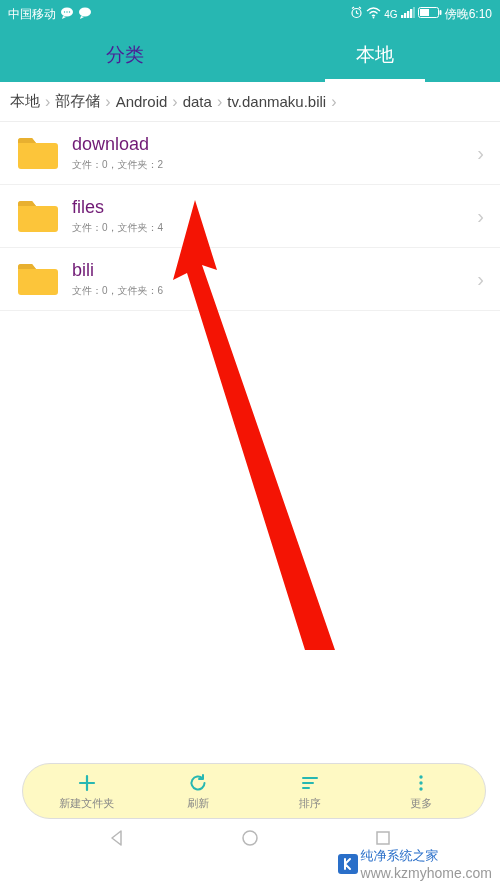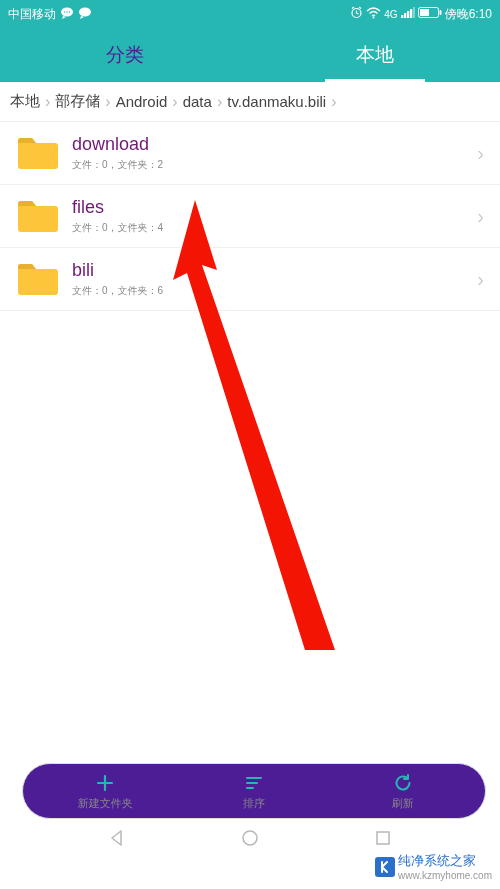--- a/index.html
+++ b/index.html
@@ -81,21 +81,21 @@
     .file-info { flex: 1; }
     .file-name { font-size: 18px; color: #701a75; margin-bottom: 3px; }
     .file-meta { font-size: 10px; color: #888; }
     .chevron-right { color: #ccc; font-size: 20px; width: 12px; text-align: right; }
     .bottom-bar {
       position: absolute;
       bottom: 70px;
       left: 22px;
       right: 14px;
       height: 56px;
-      background: #4c1d95;
+      background: #fef9c3;
       border: 1px solid #ddd;
       border-radius: 28px;
       display: flex;
       align-items: center;
       padding: 0 8px;
     }
     .bottom-item {
       flex: 1;
       display: flex;
       flex-direction: column;
@@ -274,33 +274,43 @@
     <span class="bottom-icon">
         <svg width="20" height="20" viewBox="0 0 20 20">
           <path d="M10 3 V17 M3 10 H17" stroke="#27b7b2" stroke-width="2.2" stroke-linecap="round"></path>
         </svg>
       </span>
     <span>新建文件夹</span>
   </div>
   <div class="bottom-item">
     <span class="bottom-icon">
         <svg width="20" height="20" viewBox="0 0 20 20">
-          <path d="M3 5 H17 M3 10 H13 M3 15 H9" stroke="#27b7b2" stroke-width="2" stroke-linecap="round"></path>
+          <path d="M 16.5 10 A 6.5 6.5 0 1 1 14.6 5.4" fill="none" stroke="#27b7b2" stroke-width="2" stroke-linecap="round"></path>
+          <path d="M15 2 L15 6 L11 6" fill="none" stroke="#27b7b2" stroke-width="2" stroke-linecap="round" stroke-linejoin="round"></path>
         </svg>
       </span>
-    <span>排序</span>
+    <span>刷新</span>
   </div>
   <div class="bottom-item">
     <span class="bottom-icon">
         <svg width="20" height="20" viewBox="0 0 20 20">
-          <path d="M 16.5 10 A 6.5 6.5 0 1 1 14.6 5.4" fill="none" stroke="#27b7b2" stroke-width="2" stroke-linecap="round"></path>
-          <path d="M15 2 L15 6 L11 6" fill="none" stroke="#27b7b2" stroke-width="2" stroke-linecap="round" stroke-linejoin="round"></path>
+          <path d="M3 5 H17 M3 10 H13 M3 15 H9" stroke="#27b7b2" stroke-width="2" stroke-linecap="round"></path>
         </svg>
       </span>
-    <span>刷新</span>
+    <span>排序</span>
+  </div>
+  <div class="bottom-item">
+    <span class="bottom-icon">
+        <svg width="20" height="20" viewBox="0 0 20 20">
+          <circle cx="10" cy="4" r="1.7" fill="#27b7b2"></circle>
+          <circle cx="10" cy="10" r="1.7" fill="#27b7b2"></circle>
+          <circle cx="10" cy="16" r="1.7" fill="#27b7b2"></circle>
+        </svg>
+      </span>
+    <span>更多</span>
   </div>
 </div>
 
 <div class="nav-bar">
   <span class="nav-btn"><svg width="20" height="20" viewBox="0 0 20 20">
         <path d="M14 3 L5 10 L14 17 Z" fill="none" stroke="#888" stroke-width="1.5" stroke-linejoin="round"></path>
       </svg></span>
   <span class="nav-btn"><svg width="20" height="20" viewBox="0 0 20 20">
         <circle cx="10" cy="10" r="7" fill="none" stroke="#888" stroke-width="1.5"></circle>
       </svg></span>
@@ -311,15 +321,15 @@
 
 <div class="watermark">
   <span class="wm-logo">
     <svg width="20" height="20" viewBox="0 0 20 20">
         <rect x="0" y="0" width="20" height="20" rx="3" fill="#2a6fc9"></rect>
         <path d="M7 5 L7 15 M7 10 L12 5 M7 10 L12 15" stroke="#fff" stroke-width="2" fill="none" stroke-linecap="round"></path>
       </svg>
   </span>
   <div>
     <div>纯净系统之家</div>
-    <div style="font-size:10px;color:#999">www.kzmyhome.com</div>
+    <div style="font-size:14px;color:#999">www.kzmyhome.com</div>
   </div>
 </div>
 
 </body></html>

